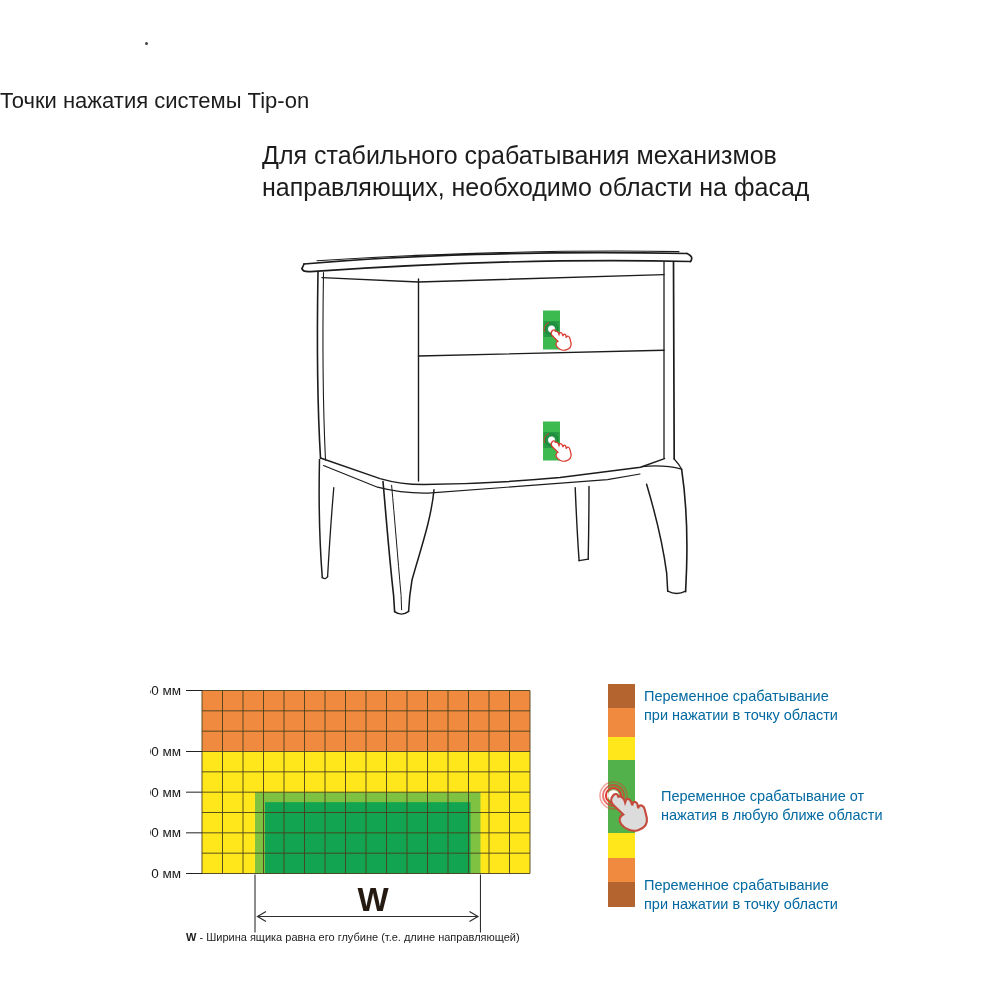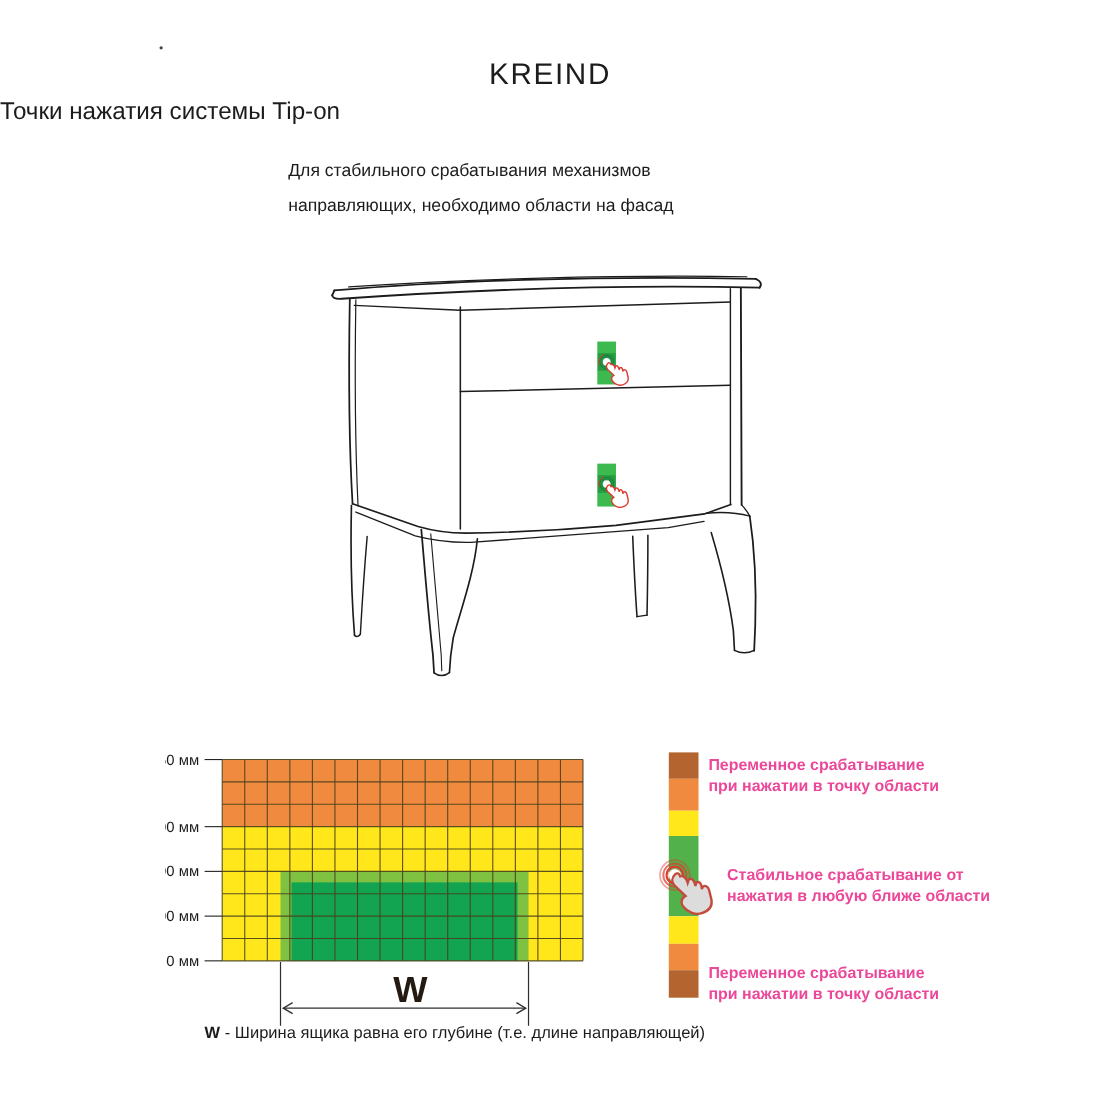--- a/index.html
+++ b/index.html
@@ -1,40 +1,39 @@
 <!DOCTYPE html>
 <html><head>
 <meta charset="utf-8">
 <style>
   html,body{margin:0;padding:0;background:#fff;}
   .page{position:relative;width:1000px;height:1000px;background:#fff;overflow:hidden;
         font-family:"Liberation Sans",sans-serif;color:#1e1e1e;}
   .abs{position:absolute;}
   .title{left:0;right:0;top:52px;text-align:center;font-size:27px;letter-spacing:1.5px;color:#1c1c1c;}
   .subtitle{left:0;right:0;top:88px;font-size:22px;color:#1c1c1c;}
-  .intro{left:262px;top:140px;font-size:16px;line-height:31.5px;color:#1c1c1c;}
+  .intro{left:262px;top:140px;font-size:25px;line-height:31.5px;color:#1c1c1c;}
   .stray-dot{left:145px;top:42px;width:3px;height:3px;background:#444;border-radius:50%;}
   .w-label{font-size:33px;font-weight:bold;color:#241a12;text-align:center;}
-  .caption{left:186px;top:931px;font-size:15px;color:#1c1c1c;}
+  .caption{left:186px;top:931px;font-size:11px;color:#1c1c1c;}
   .caption b{font-weight:bold;}
   .legend-bar{left:608px;top:684px;width:27px;height:223px;}
   .legend-bar div{width:27px;}
-  .legend-item{font-size:14.5px;line-height:19px;color:#ec4899;font-weight:bold;}
+  .legend-item{font-size:14.5px;line-height:19px;color:#0369a1;}
   .li-1{left:644px;top:687px;}
   .li-2{left:661px;top:787px;}
   .li-3{left:644px;top:876px;}
   svg{display:block;}
 </style>
 </head>
 <body>
 <div class="page">
 
 <div class="abs stray-dot"></div>
 
-<div class="abs title">KREIND</div>
 <div class="abs subtitle">Точки нажатия системы Tip-on</div>
 
 <div class="abs intro">
   <div>Для стабильного срабатывания механизмов</div>
   <div>направляющих, необходимо области на фасад</div>
 </div>
 
 <svg class="abs" style="left:290px;top:245px" width="420" height="385" viewBox="290 245 420 385">
   <defs>
     <path id="hand-path" d="M2.5,2.5 C1,4 0.8,6 2.2,7.6 L7.4,12.6 C5.4,13.6 4.9,15.7 6.4,17.6
@@ -175,21 +174,21 @@
   <circle cx="613.5" cy="795.5" r="7.6" fill="none" stroke="#DD3A30" stroke-width="2"></circle>
   <circle cx="613.5" cy="795.5" r="5.6" fill="#ffffff" stroke="#f0b0a6" stroke-width="1" stroke-dasharray="1.6 1.3"></circle>
   <use href="#hand-path" transform="translate(608.8,790) scale(1.95)" fill="#DCDCDC" stroke="#C34A3C" stroke-width="1.1"></use>
 </svg>
 
 <div class="abs legend-item li-1">
   <div>Переменное срабатывание</div>
   <div>при нажатии в точку области</div>
 </div>
 <div class="abs legend-item li-2">
-  <div>Стабильное срабатывание от</div>
+  <div>Переменное срабатывание от</div>
   <div>нажатия в любую ближе области</div>
 </div>
 <div class="abs legend-item li-3">
   <div>Переменное срабатывание</div>
   <div>при нажатии в точку области</div>
 </div>
 
 </div>
 
 </body></html>

